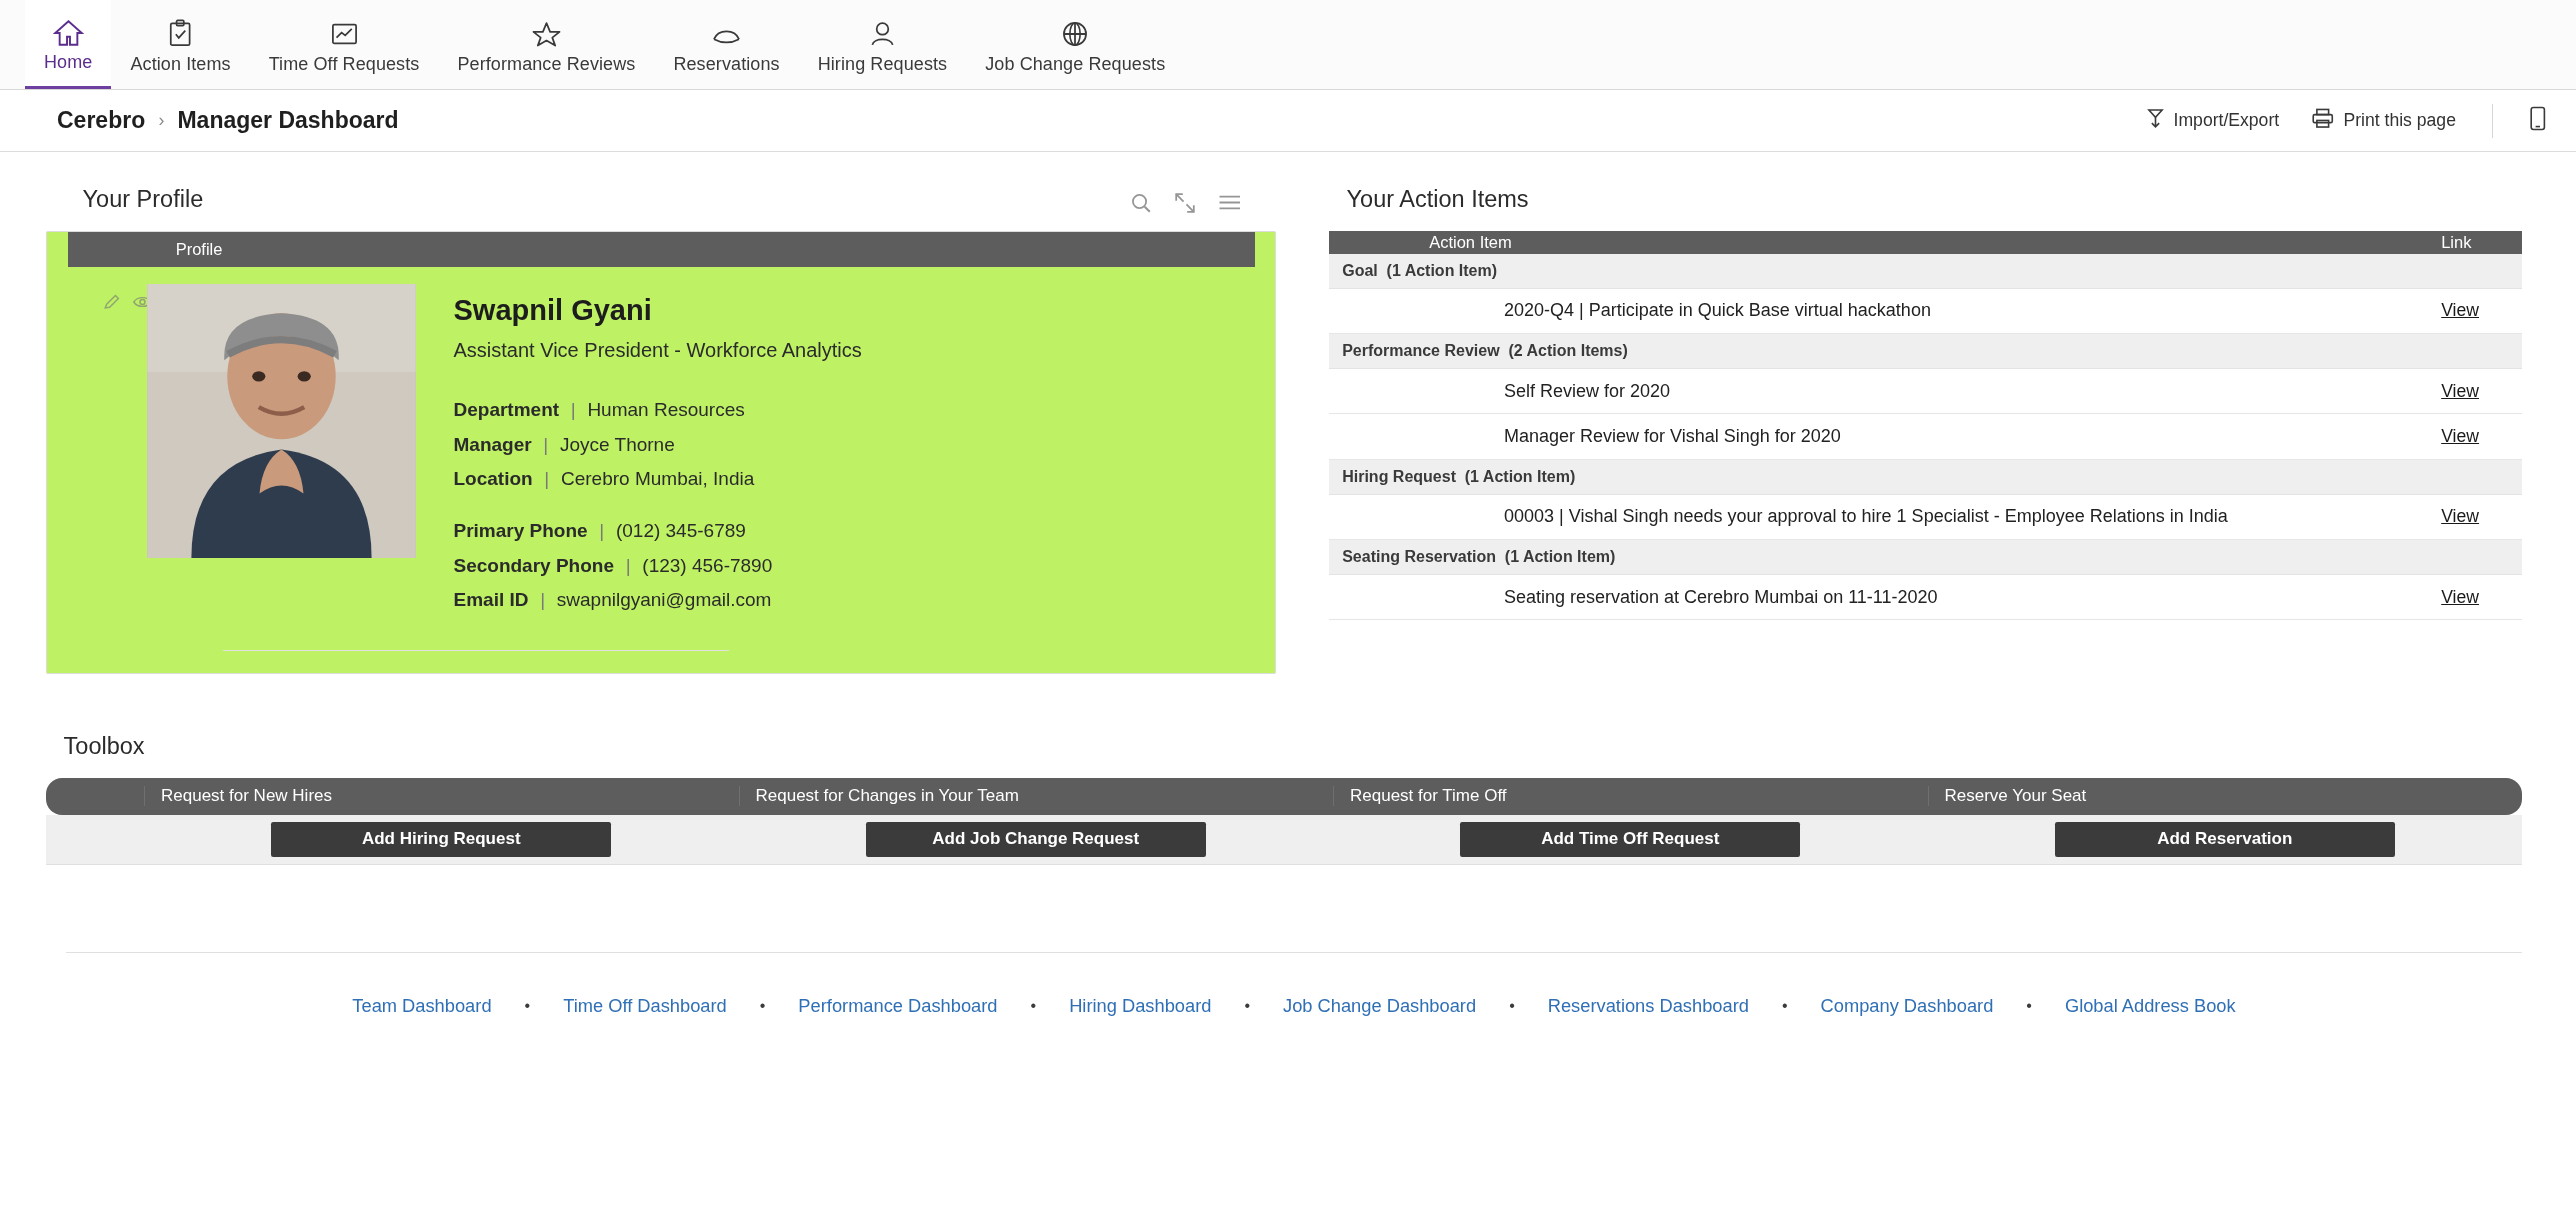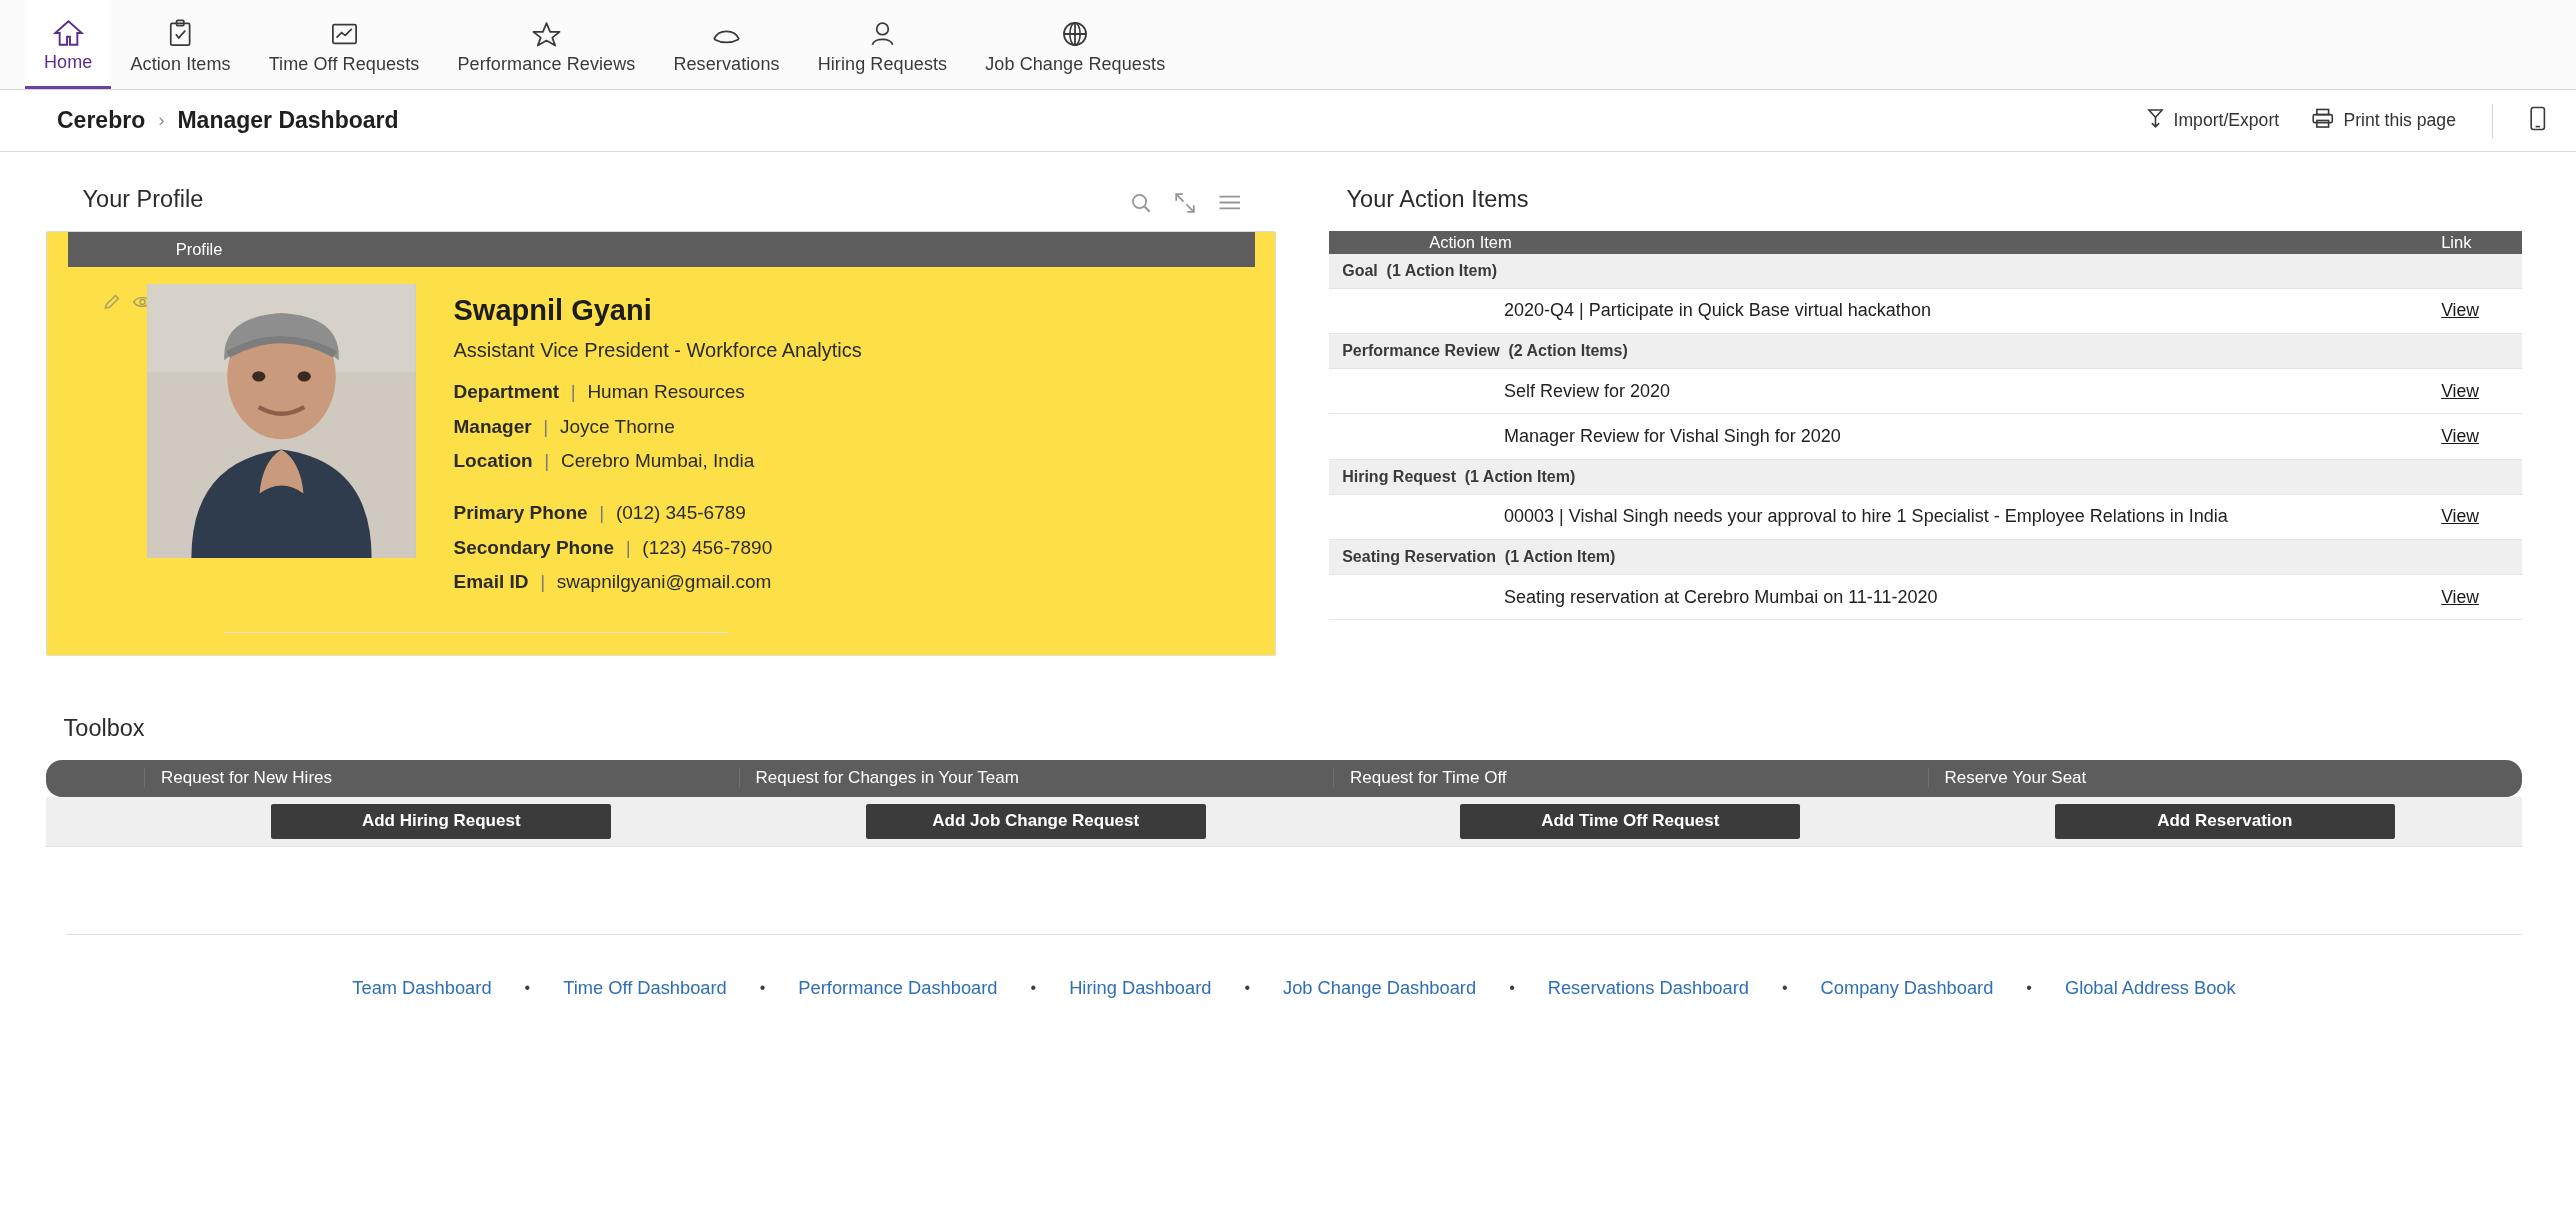--- a/index.html
+++ b/index.html
@@ -106,21 +106,21 @@
 
   .panel-title {
     font-size: 23.5px;
     color: #2b2b2b;
     margin: 0 0 17.6px 17.6px;
     font-weight: normal;
   }
 
   .card {
     border: 0.7px solid #dcdcdc;
-    background: #fde047;
+    background: #bef264;
     border-radius: 1.5px;
   }
   .card-head {
     display: flex;
     align-items: flex-start;
     justify-content: space-between;
     padding: 0 19px;
   }
   .card-icons {
     display: flex;
@@ -169,21 +169,21 @@
   .profile-info { padding-left: 38px; padding-top: 10.3px; }
   .pname {
     font-size: 29px;
     font-weight: bold;
     color: #1d1d1d;
     margin: 0 0 11.7px 0;
   }
   .ptitle {
     font-size: 20px;
     color: #2b2b2b;
-    margin-bottom: 19px;
+    margin-bottom: 37px;
   }
   .prow {
     font-size: 19px;
     color: #2b2b2b;
     margin-bottom: 12.5px;
     display: flex;
     align-items: baseline;
   }
   .prow b { font-weight: bold; }
   .prow .pipe { margin: 0 11.7px; color: #7a7a7a; }

